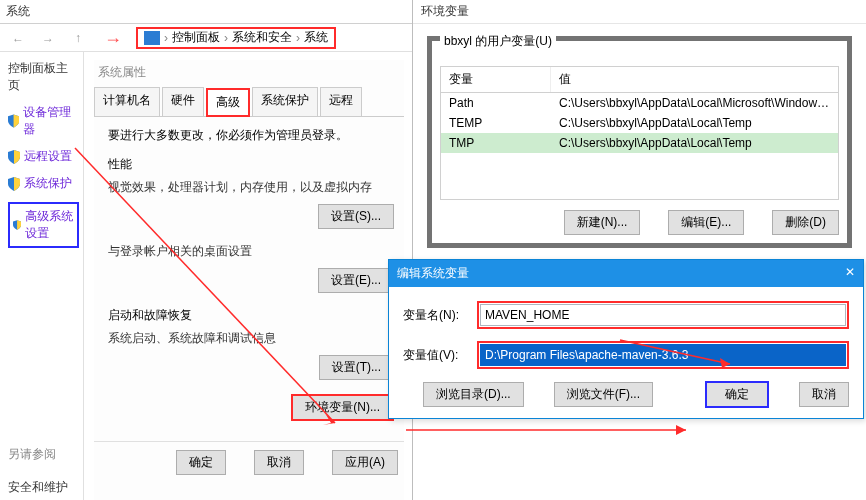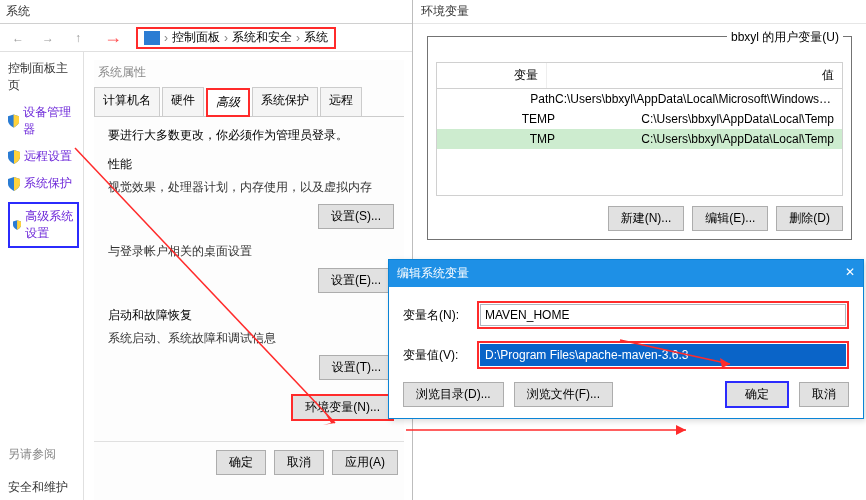--- a/index.html
+++ b/index.html
@@ -26,37 +26,37 @@
 .shield-ico { width: 12px; height: 14px; }
 .sidelink.boxed { border: 2px solid #2b2bfd; padding: 4px 3px; }
 .sidebar .spacer { flex: 1; }
 .sidebar .also { color: #888; margin-bottom: 6px; }
 
 
 .sysprop { margin: 8px 0 0 10px; width: 310px; background: #fdfdfd; position: relative; }
 .sp-title { color: #888; padding: 4px 0 6px 4px; }
 .tabs { display: flex; border-bottom: 1px solid #ccc; }
 .tab { padding: 4px 8px; border: 1px solid #ccc; border-bottom: none; background: #f5f5f5; margin-right: 2px; }
-.tab.active { background: #fff; border: 2px solid #ff2b2b; position: relative; top: 1px; font-style: italic; }
+.tab.active { background: #fff; border: 2px solid #ff2b2b; position: relative; top: 1px; }
 .sp-body { padding: 10px 10px 10px 14px; }
 .sp-note { margin-bottom: 12px; }
 .sp-group { margin-bottom: 14px; }
 .sp-label { margin-bottom: 6px; margin-top: 8px; }
 .sp-desc { color: #333; margin-bottom: 8px; }
-.btn { border: 1px solid #adadad; background: #e1e1e1; padding: 3px 12px; cursor: pointer; display: inline-block; }
+.btn { border: 1px solid #adadad; background: #e1e1e1; padding: 3px 12px; cursor: pointer; display: inline-block; margin-left: 20px; }
 .btn-row-r { text-align: right; }
 .envbtn-wrap { text-align: right; margin-top: 10px; }
 .envbtn { border: 2px solid #ff2b2b; }
 .okrow { display: flex; gap: 8px; justify-content: flex-end; padding: 8px 6px; border-top: 1px solid #e0e0e0; margin-top: 10px; }
 
 
 .env-window { position: absolute; left: 412px; top: 0; width: 454px; height: 500px; background: #fff; border-left: 1px solid #bdbdbd; }
 .env-title { height: 24px; display: flex; align-items: center; padding: 0 8px; background: #fff; color: #333; border-bottom: 1px solid #e6e6e6; }
 .env-body { padding: 12px 14px 8px 14px; }
-.groupbox { border: 1px solid #737373; padding: 8px; text-align: right; }
+.groupbox { border: 5px solid #737373; padding: 8px; }
 .gb-title { position: relative; top: -16px; background: #fff; display: inline-block; padding: 0 4px; }
 .table { border: 1px solid #d0d0d0; }
 .thead { display: flex; background: #fff; border-bottom: 1px solid #d0d0d0; }
 .thead div { padding: 4px 8px; }
 .th-var { width: 110px; border-right: 1px solid #eee; }
 .th-val { flex: 1; }
 .trow { display: flex; padding: 3px 8px; }
 .trow .c1 { width: 110px; }
 .trow .c2 { flex: 1; white-space: nowrap; overflow: hidden; text-overflow: ellipsis; }
 .trow.sel { background: #cdeccf; }

